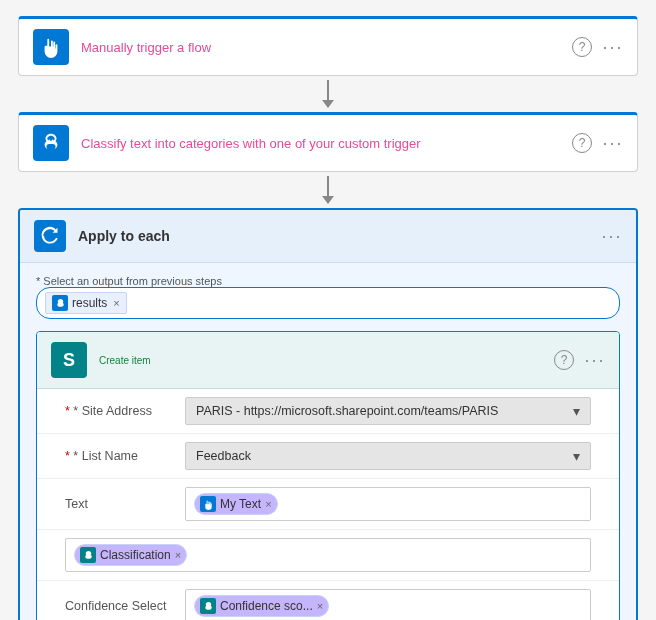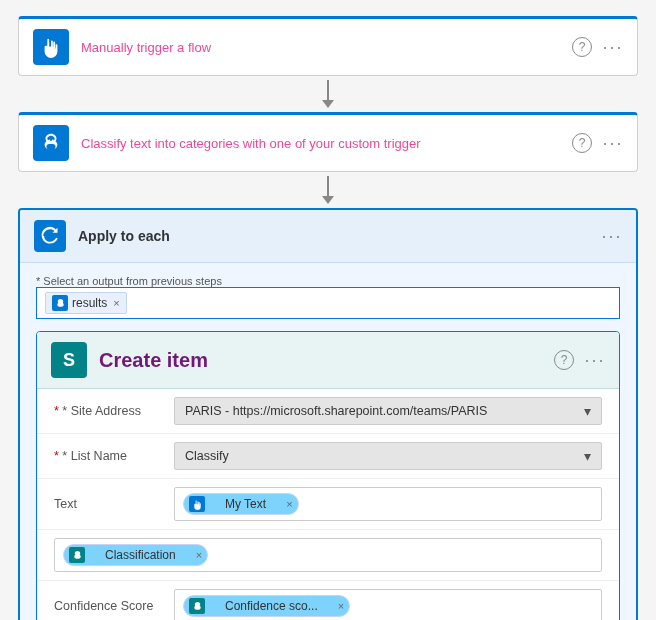--- a/index.html
+++ b/index.html
@@ -158,21 +158,21 @@
       margin-bottom: 12px;
     }
 
     .field-label-small {
       font-size: 11px;
       color: #555;
     }
 
     .token-input-box {
       border: 1.5px solid #0078d4;
-      border-radius: 0;
+      border-radius: 14px;
       padding: 4px 8px;
       background: #fff;
       display: flex;
       align-items: center;
       flex-wrap: wrap;
       gap: 4px;
       min-height: 32px;
     }
 
     .token {
@@ -237,34 +237,34 @@
       justify-content: center;
       margin-right: 12px;
       font-size: 18px;
       color: white;
       font-weight: bold;
       flex-shrink: 0;
     }
 
     .create-item-title {
       flex: 1;
-      font-size: 20px;
-      font-weight: 700;
-      color: #701a75;
+      font-size: 10px;
+      font-weight: 400;
+      color: #15803d;
     }
 
     .create-item-body {
       padding: 0;
     }
 
     .form-row {
       display: flex;
       align-items: center;
       border-bottom: 1px solid #eee;
-      padding: 8px 17px;
+      padding: 8px 28px;
       min-height: 44px;
     }
 
     .form-row:last-child {
       border-bottom: none;
     }
 
     .form-row-label {
       width: 120px;
       font-size: 12.5px;
@@ -309,25 +309,25 @@
       display: flex;
       align-items: center;
       flex-wrap: wrap;
       gap: 4px;
       min-height: 34px;
     }
 
     .token-blue {
       display: flex;
       align-items: center;
-      background: #7dd3fc;
+      background: #c4b5fd;
       border: 1px solid #c5d5f5;
       border-radius: 11px;
       padding: 2px 5px;
-      gap: 20px;
+      gap: 4px;
       font-size: 12px;
       color: #333;
     }
 
     .token-blue-icon {
       width: 16px;
       height: 16px;
       border-radius: 2px;
       background: #0078d4;
       display: flex;
@@ -449,21 +449,21 @@
             </div>
           </div>
 
           <div class="form-row">
             <div class="form-row-label">
               <span class="required">*</span>
               <span>* List Name</span>
             </div>
             <div class="form-row-value">
               <div class="dropdown-field">
-                <span>Classify</span>
+                <span>Feedback</span>
                 <span class="dropdown-arrow">▾</span>
               </div>
             </div>
           </div>
 
           <div class="form-row">
             <div class="form-row-label">Text</div>
             <div class="form-row-value">
               <div class="token-field">
                 <div class="token-blue">
@@ -490,21 +490,21 @@
                     </svg>
                   </div>
                   <span>Classification</span>
                   <span class="token-x">×</span>
                 </div>
               </div>
             </div>
           </div>
 
           <div class="form-row">
-            <div class="form-row-label">Confidence Score</div>
+            <div class="form-row-label">Confidence Select</div>
             <div class="form-row-value">
               <div class="token-field">
                 <div class="token-blue">
                   <div class="token-blue-icon teal">
                     <svg viewBox="0 0 24 24">
                       <path d="M12 2C8.5 2 6 4.5 6 7c0 1.2.4 2.3 1.1 3.1C5.8 11 5 12.4 5 14c0 2.8 2.2 5 5 5h4c2.8 0 5-2.2 5-5 0-1.6-.8-3-2.1-3.9C17.6 9.3 18 8.2 18 7c0-2.5-2.5-5-6-5z"></path>
                     </svg>
                   </div>
                   <span>Confidence sco...</span>
                   <span class="token-x">×</span>

